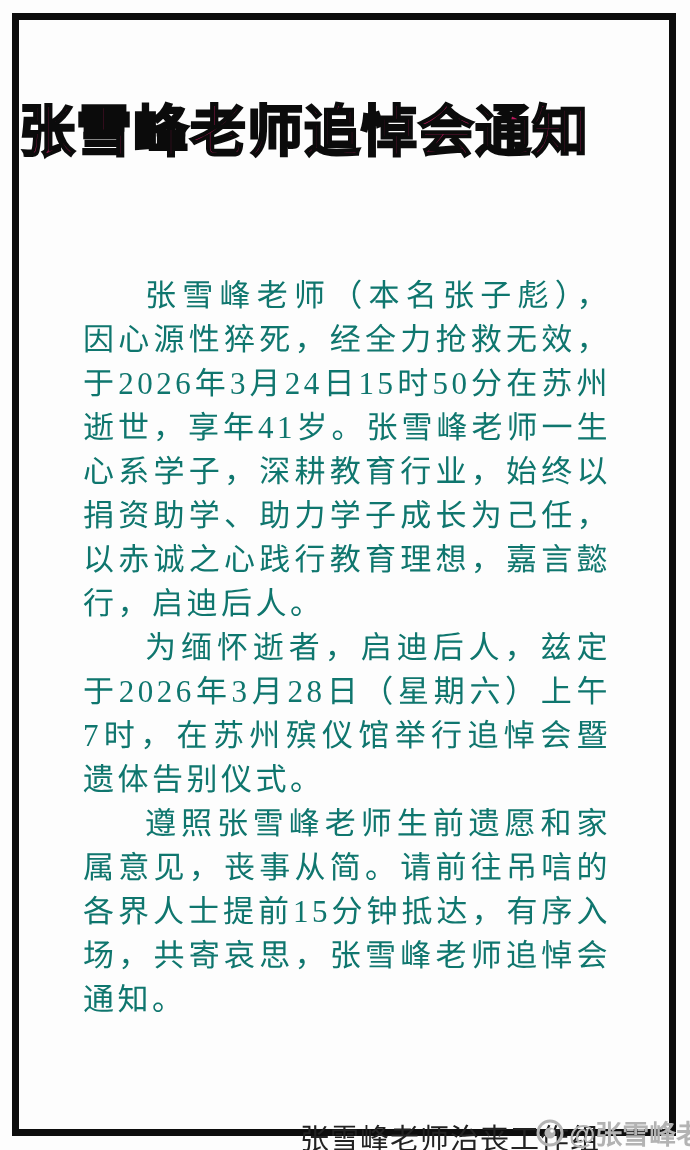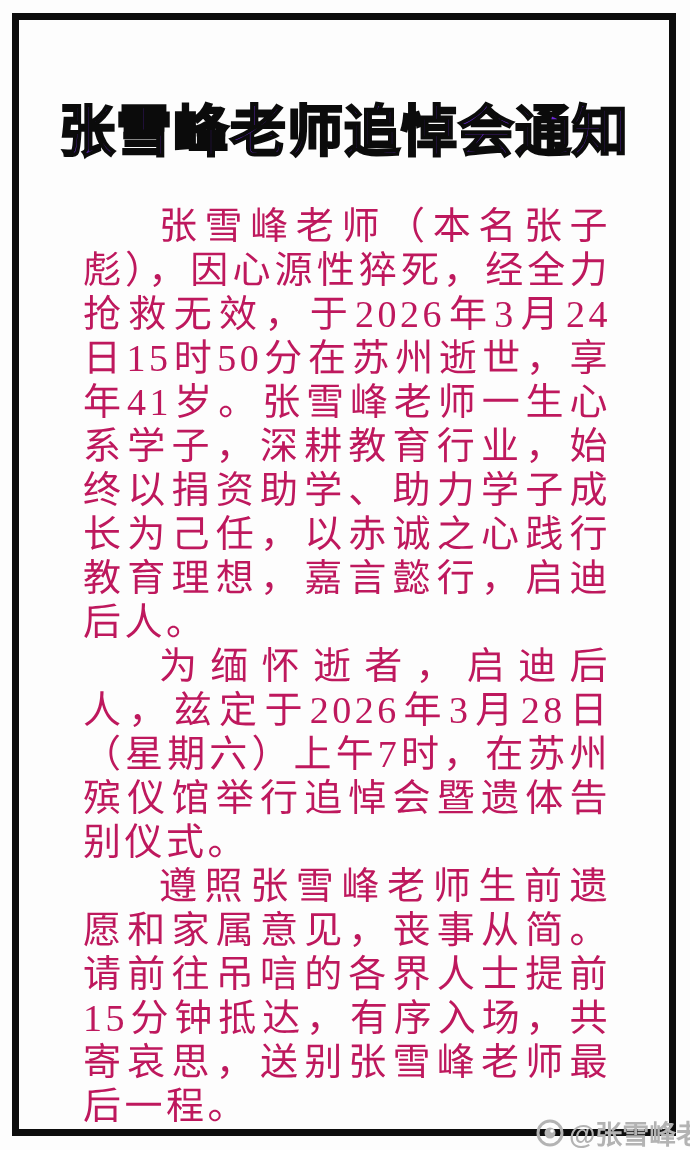--- a/index.html
+++ b/index.html
@@ -20,36 +20,36 @@
     position: absolute;
     left: 12px;
     top: 13px;
     width: 664px;
     height: 1123px;
     border: 7px solid #0d0d0d;
     background: #fdfdfd;
   }
   .doc-title {
     margin-top: 84px;
-    text-align: center;
+    text-align: left;
     font-family: "Liberation Sans", "DejaVu Sans", sans-serif;
     font-weight: 900;
     font-size: 56px;
     line-height: 1;
-    color: #6d28d9;
+    color: #be185d;
     -webkit-text-stroke: 2.2px #0b0b0b;
     letter-spacing: 1px;
     white-space: nowrap;
   }
   .doc-body {
-    margin: 44px 58px 0 64px;
-    font-size: 38px;
+    margin: 114px 58px 0 64px;
+    font-size: 31px;
     line-height: 44px;
     letter-spacing: 3.5px;
-    color: #be185d;
+    color: #0f766e;
     text-align: justify;
   }
   .doc-body p {
     text-indent: 2em;
   }
   .doc-sign {
     margin-top: 92px;
     padding-right: 69px;
     text-align: right;
     font-size: 29px;
@@ -78,21 +78,21 @@
 
 <div class="canvas">
 
   <div class="page-frame">
 
     <h1 class="doc-title">张雪峰老师追悼会通知</h1>
 
     <div class="doc-body">
       <p>张雪峰老师（本名张子彪），因心源性猝死，经全力抢救无效，于2026年3月24日15时50分在苏州逝世，享年41岁。张雪峰老师一生心系学子，深耕教育行业，始终以捐资助学、助力学子成长为己任，以赤诚之心践行教育理想，嘉言懿行，启迪后人。</p>
       <p>为缅怀逝者，启迪后人，兹定于2026年3月28日（星期六）上午7时，在苏州殡仪馆举行追悼会暨遗体告别仪式。</p>
-      <p>遵照张雪峰老师生前遗愿和家属意见，丧事从简。请前往吊唁的各界人士提前15分钟抵达，有序入场，共寄哀思，送别张雪峰老师最后一程。</p>
+      <p>遵照张雪峰老师生前遗愿和家属意见，丧事从简。请前往吊唁的各界人士提前15分钟抵达，有序入场，共寄哀思，张雪峰老师追悼会通知。</p>
     </div>
 
     <div class="doc-sign">
       <div>张雪峰老师治丧工作组</div>
       <div>2026年3月26日</div>
     </div>
 
   </div>
 
   <div class="watermark">

